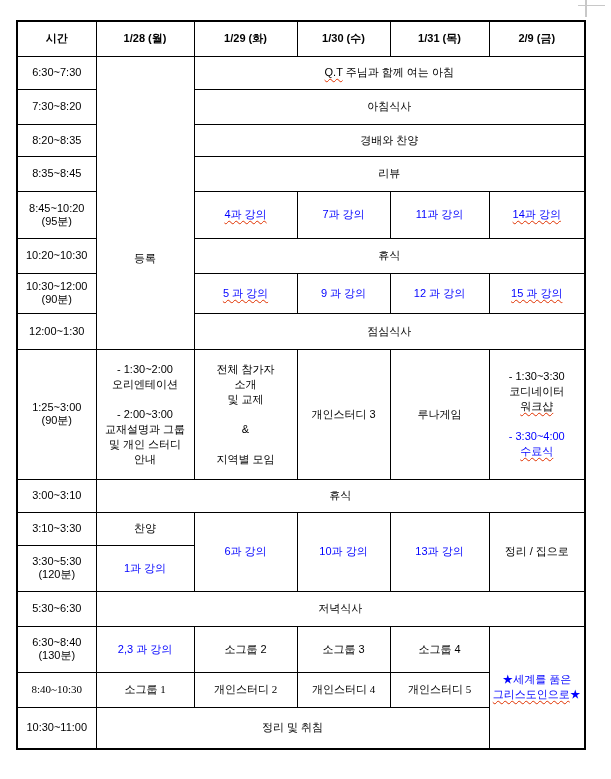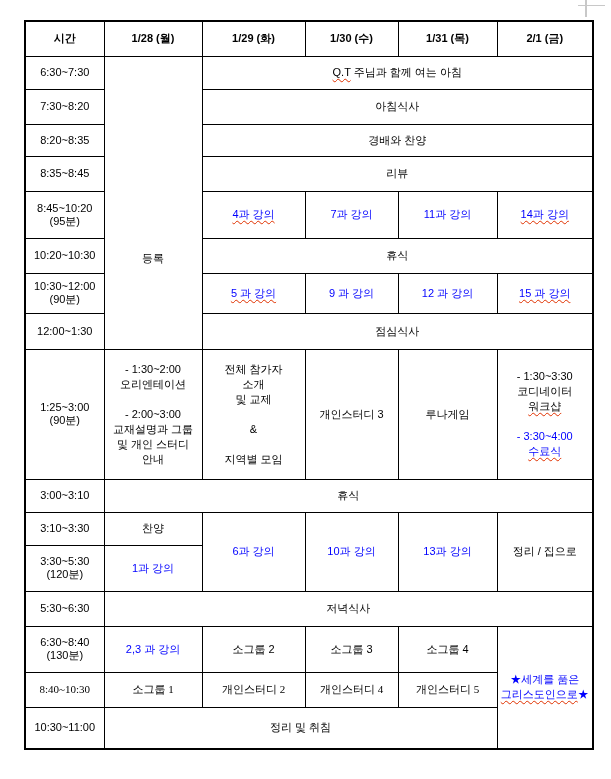--- a/index.html
+++ b/index.html
@@ -10,21 +10,21 @@
     font-family: "Liberation Sans", sans-serif;
   }
   #page {
     position: relative;
     width: 611px; height: 779px;
     background: #ffffff;
     overflow: hidden;
   }
   table#schedule-table {
     position: absolute;
-    left: 24px; top: 20px;
+    left: 16px; top: 20px;
     width: 569px;
     border-collapse: collapse;
     table-layout: fixed;
     border: 2px solid var(--border);
   }
   col.c-time { width: 79px; }
   col.c-mon  { width: 98px; }
   col.c-tue  { width: 103px; }
   col.c-wed  { width: 93px; }
   col.c-thu  { width: 99px; }
@@ -99,21 +99,21 @@
         <col class="c-thu">
         <col class="c-fri">
     </colgroup>
     <thead>
       <tr id="header-row" data-name="header-row">
           <th data-name="header-time">시간</th>
           <th data-name="header-mon">1/28 (월)</th>
           <th data-name="header-tue">1/29 (화)</th>
           <th data-name="header-wed">1/30 (수)</th>
           <th data-name="header-thu">1/31 (목)</th>
-          <th data-name="header-fri">2/1 (금)</th>
+          <th data-name="header-fri">2/9 (금)</th>
         </tr>
     </thead>
     <tbody id="schedule-body">
         <tr data-name="table-row">
           <td class="time" data-name="time-cell">
             <div class="line"><span data-name="text-run">6:30~7:30</span></div>
           </td>
           <td data-name="cell-registration" rowspan="8">
             <div class="line"><span data-name="text-run">등록</span></div>
           </td>

